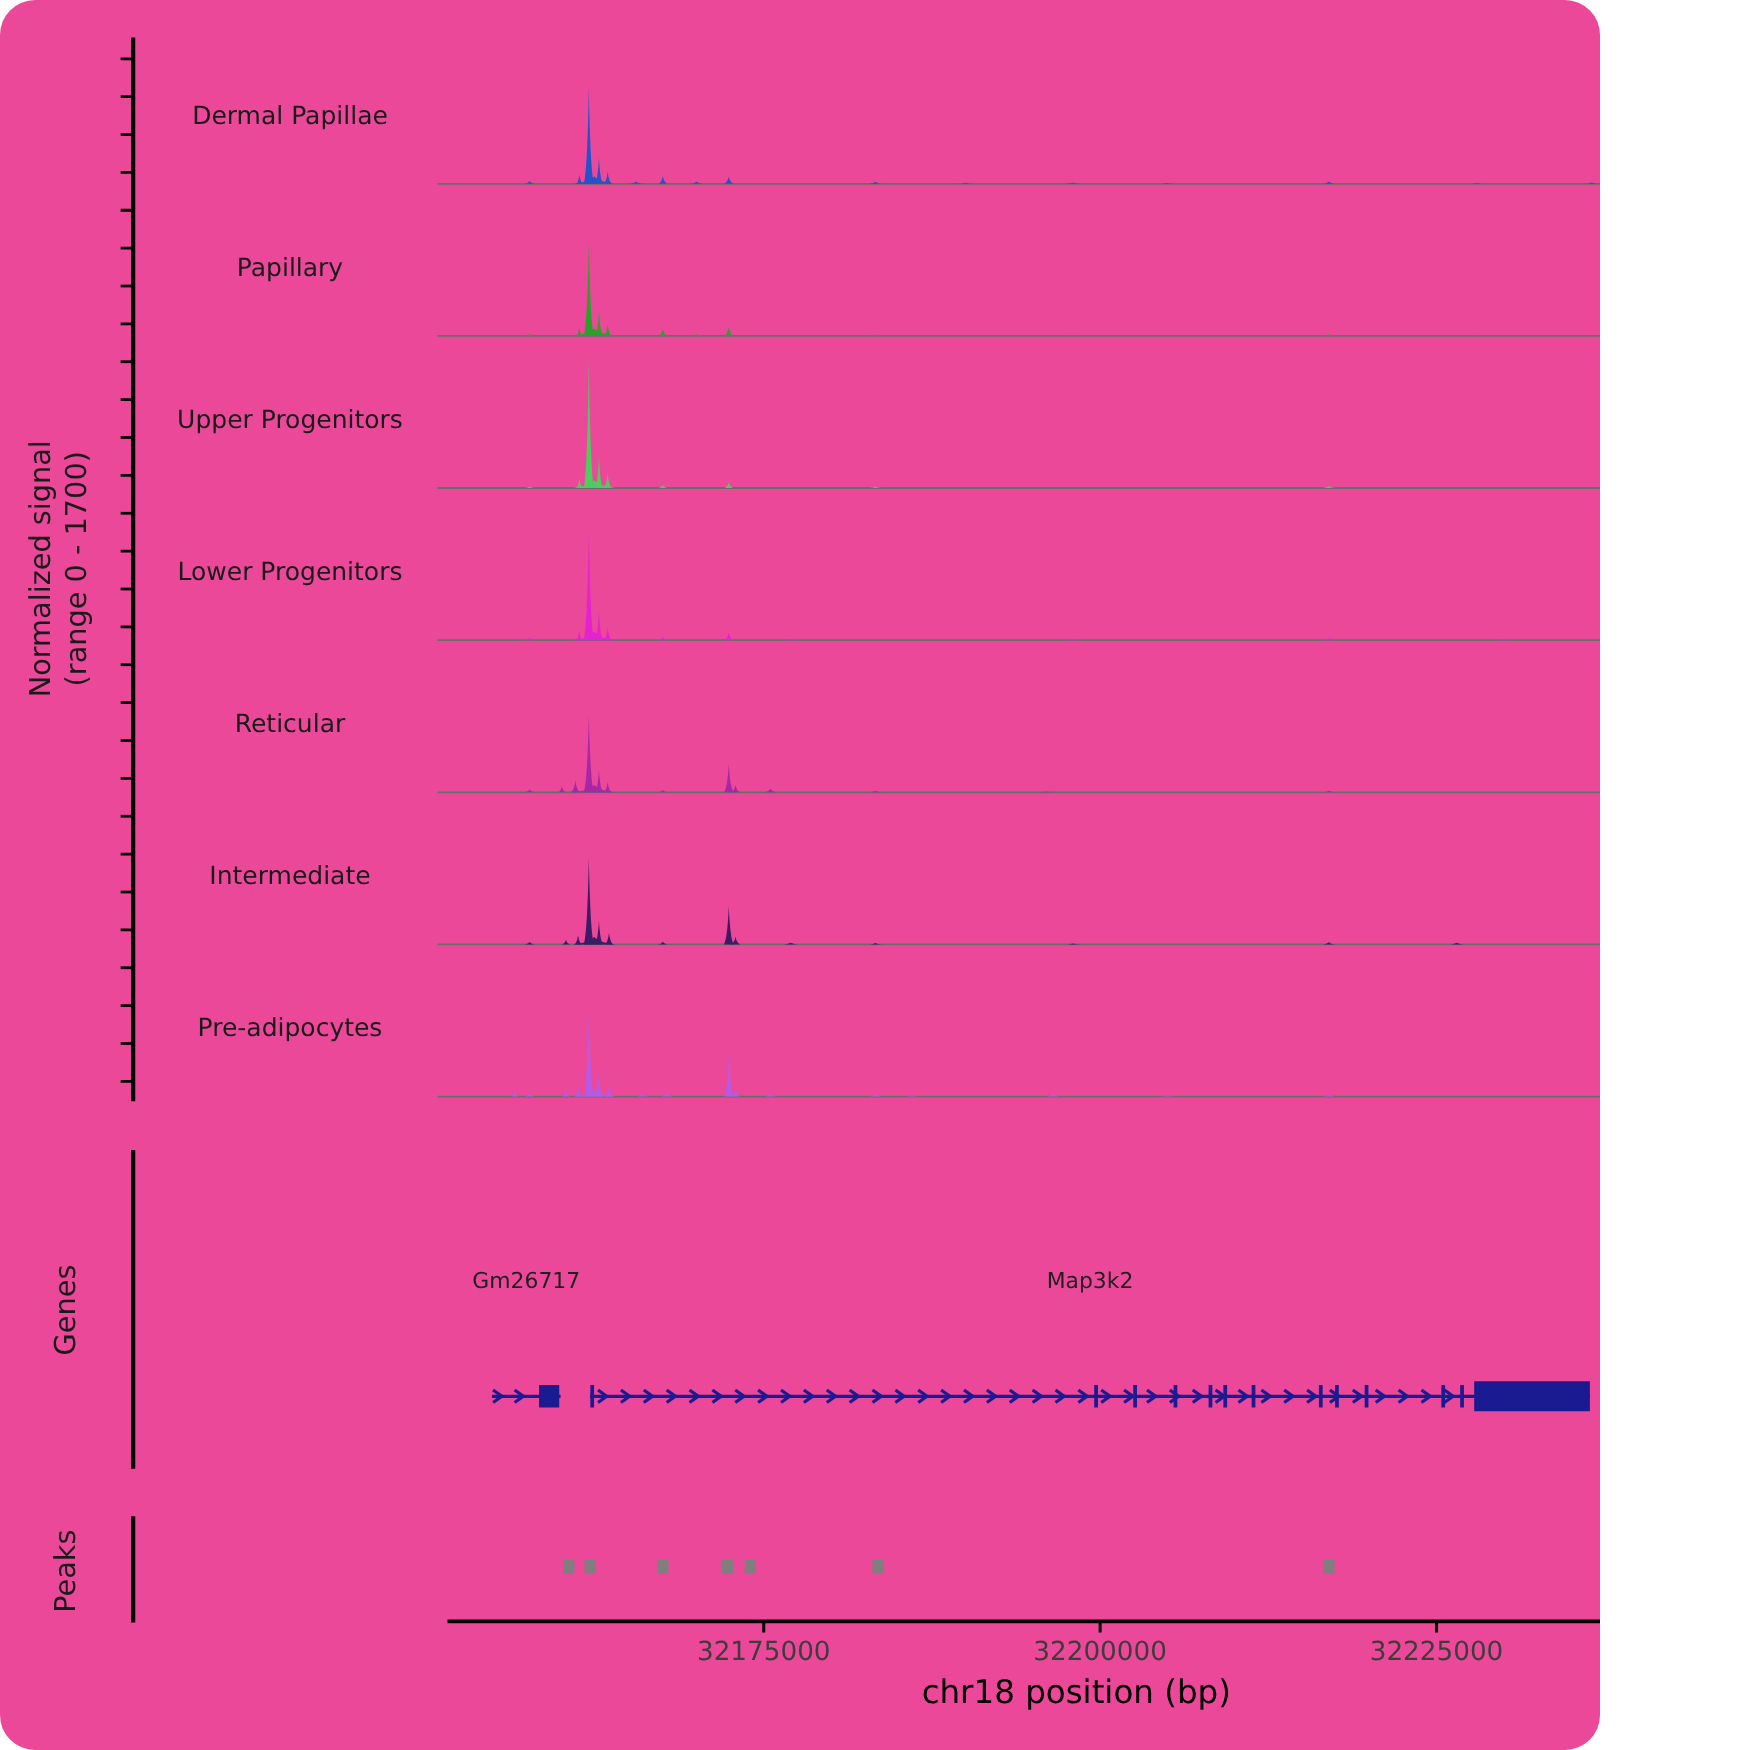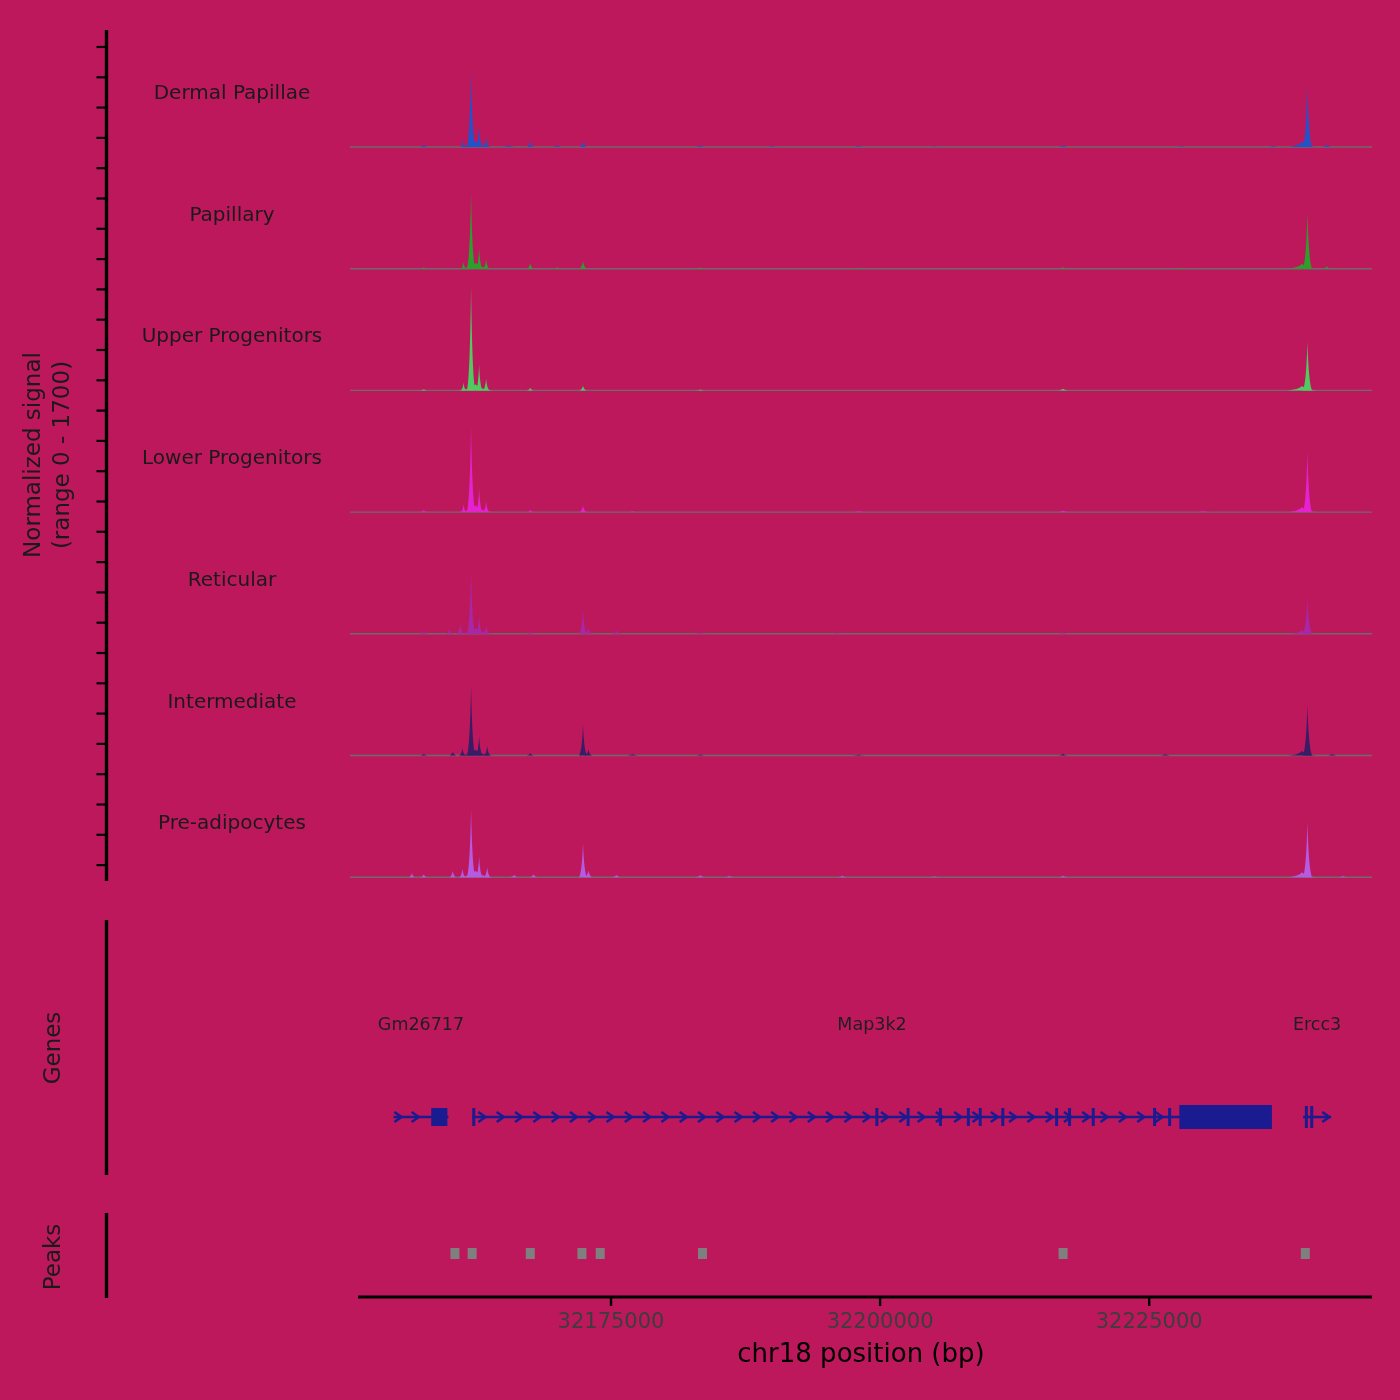--- a/index.html
+++ b/index.html
@@ -1,16 +1,16 @@
 <!DOCTYPE html>
 <html><head>
 <meta charset="utf-8">
 <style>
   html,body{margin:0;padding:0;background:#ffffff;}
-  .figure-wrap{width:1400px;height:1400px;background:#be185d;position:relative;overflow:hidden;}
+  .figure-wrap{width:1280px;height:1400px;background:#ec4899;position:relative;overflow:hidden;border-radius:28px;}
   svg text{font-family:"DejaVu Sans","Liberation Sans",sans-serif;fill:#1a1a1a;}
   text.ylab{font-size:23px;}
   text.section-lab{font-size:23px;}
   text.track-lab{font-size:20px;}
   text.gene-lab{font-size:17.5px;fill:#1f1f1f;}
   text.tick-lab{font-size:21px;fill:#3d3d3d;}
   text.xtitle{font-size:26px;fill:#000000;}
 </style>
 </head>
 <body>

